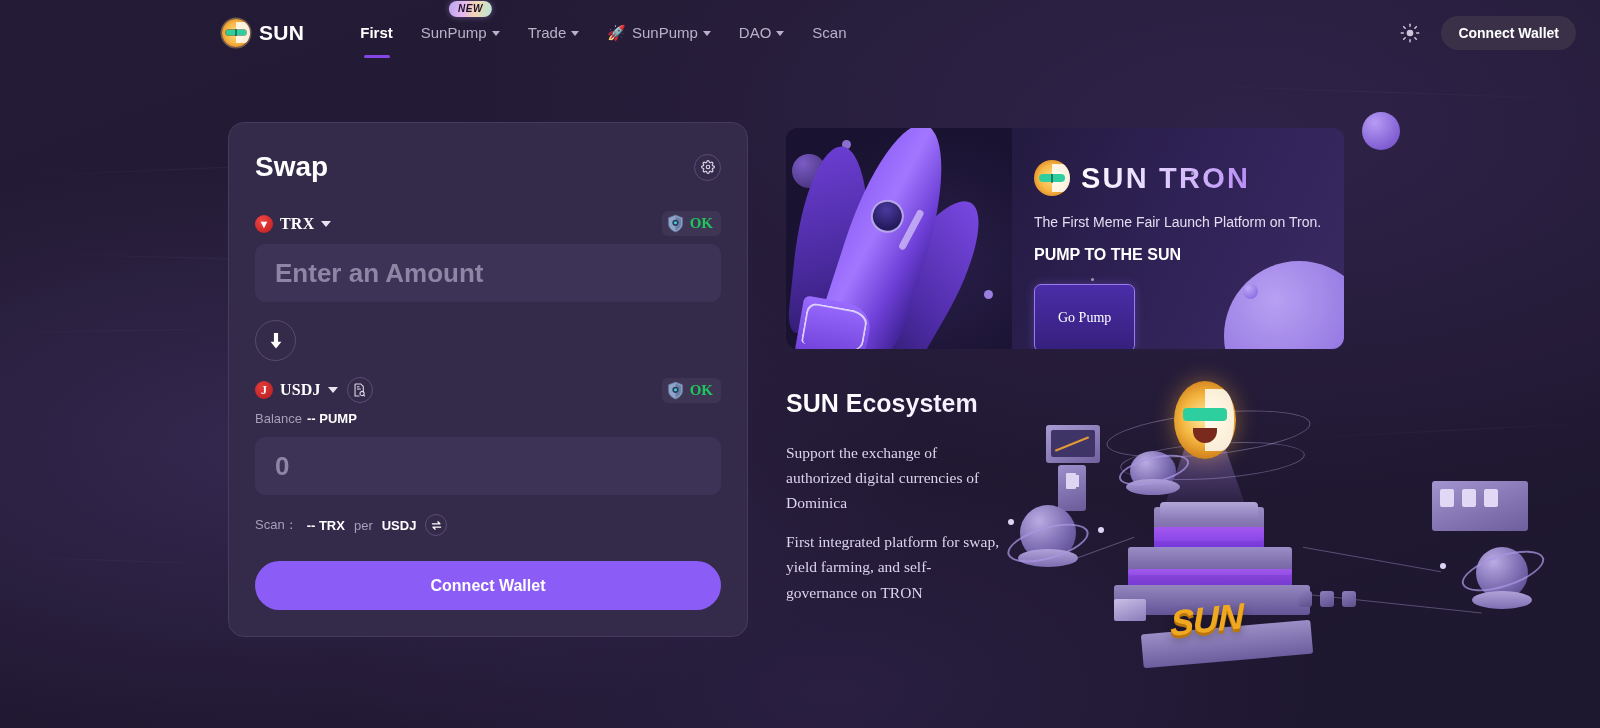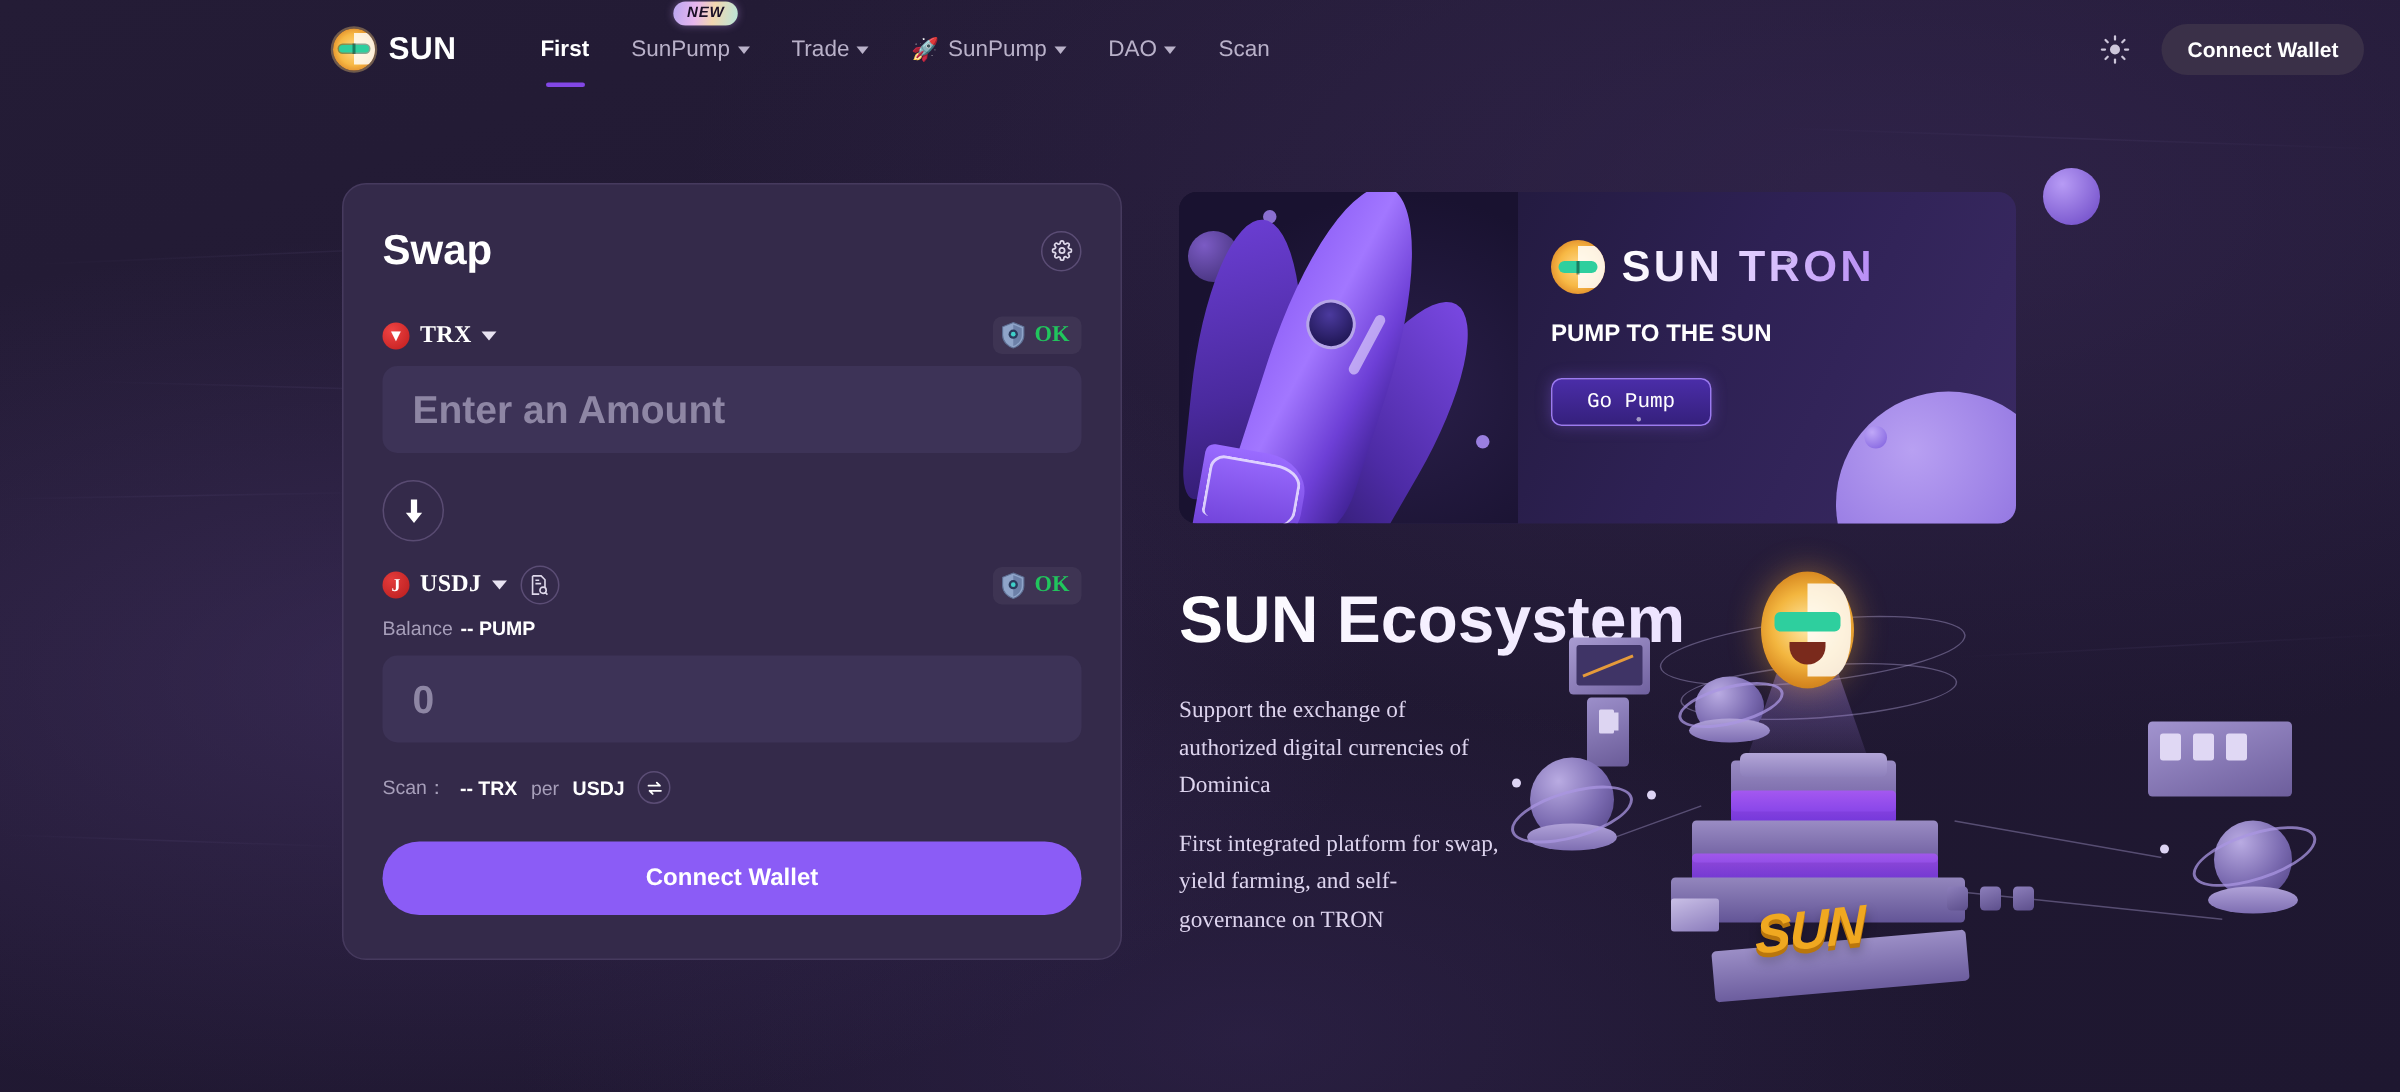--- a/index.html
+++ b/index.html
@@ -484,27 +484,27 @@
     margin-bottom: 16px;
   }
   .promo-tag {
     font-size: 16px;
     font-weight: bold;
     color: #ffffff;
     margin-bottom: 20px;
   }
   .go-pump {
     display: inline-block;
-    padding: 7px 23px;
+    padding: 25px 23px;
     border-radius: 7px;
     border: 1px solid #9b7af0;
     background: linear-gradient(180deg, #4a2da8 0%, #35207c 100%);
     color: #ffffff;
     font-size: 14px;
-    font-family: Liberation Mono, monospace;
+    font-family: Liberation Serif, serif;
     cursor: pointer;
     box-shadow: 0 0 10px rgba(140,100,240,0.35);
   }
   .planet {
     position: absolute;
     border-radius: 50%;
     pointer-events: none;
   }
   .planet-top {
     right: 14px; top: -18px;
@@ -520,21 +520,21 @@
   .planet-sm {
     right: 86px; bottom: 50px;
     width: 15px; height: 15px;
     background: radial-gradient(circle at 34% 28%, #c0a8f8, #7d5ddd);
   }
   .dot-w { position: absolute; border-radius: 50%; background: rgba(255,255,255,0.55); }
 
   
   .eco { position: relative; margin-top: 40px; }
   .eco-title {
-    font-size: 44px;
+    font-size: 25px;
     font-weight: bold;
     background: linear-gradient(90deg, #ffffff 0%, #e8dcff 50%, #c4a8f5 100%);
     -webkit-background-clip: text;
     background-clip: text;
     color: transparent;
     margin-bottom: 22px;
   }
   .eco-p {
     font-family: "Liberation Serif", serif;
     font-size: 15.5px;
@@ -967,20 +967,21 @@
         </div>
       </div>
 
       <div class="promo-text">
         <div class="promo-logo-row">
           <div class="promo-logo">
               <div class="sg2"></div>
             </div>
           <div class="promo-title">SUN TRON</div>
         </div>
+        <div class="promo-sub">The First Meme Fair Launch Platform on Tron.</div>
         <div class="promo-tag">PUMP TO THE SUN</div>
         <button class="go-pump">Go Pump</button>
       </div>
 
       <div class="planet planet-big"></div>
       <div class="planet planet-sm"></div>
       <div class="dot-w" style="right:150px; top:44px; width:3px; height:3px;"></div>
       <div class="dot-w" style="right:250px; top:150px; width:3px; height:3px;"></div>
     </div>
     <div class="planet planet-top" style="position:absolute; right:200px; top:-10px;"></div>

